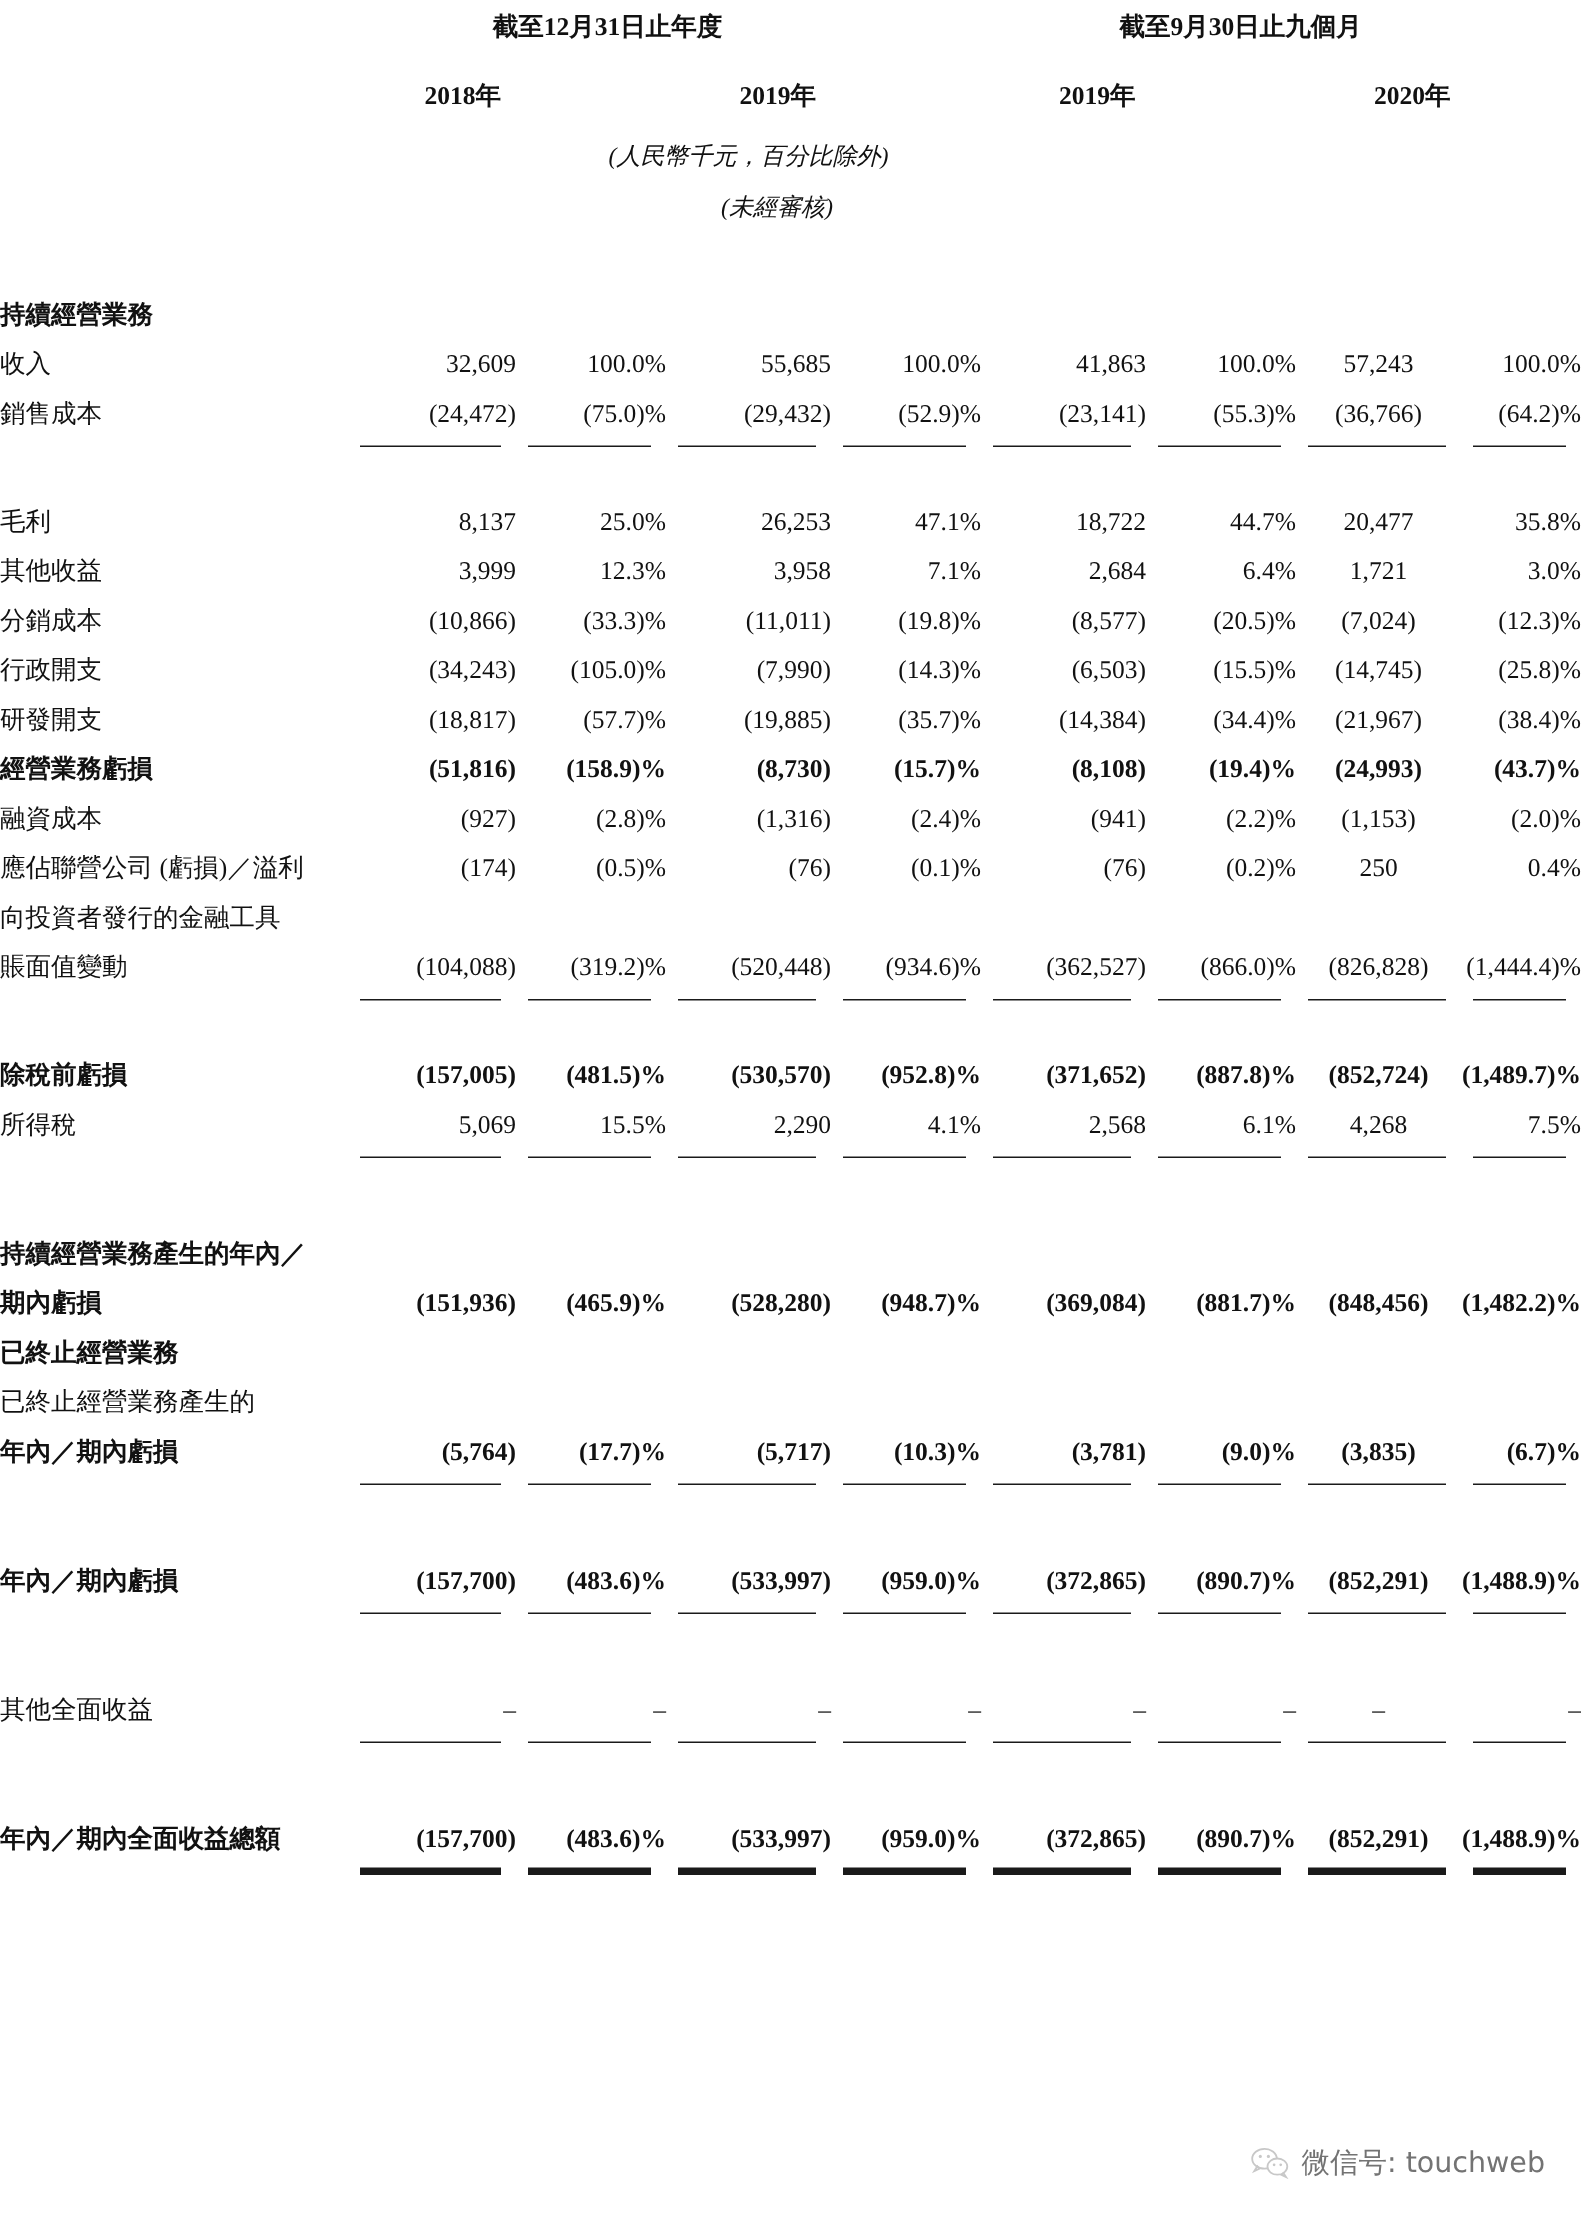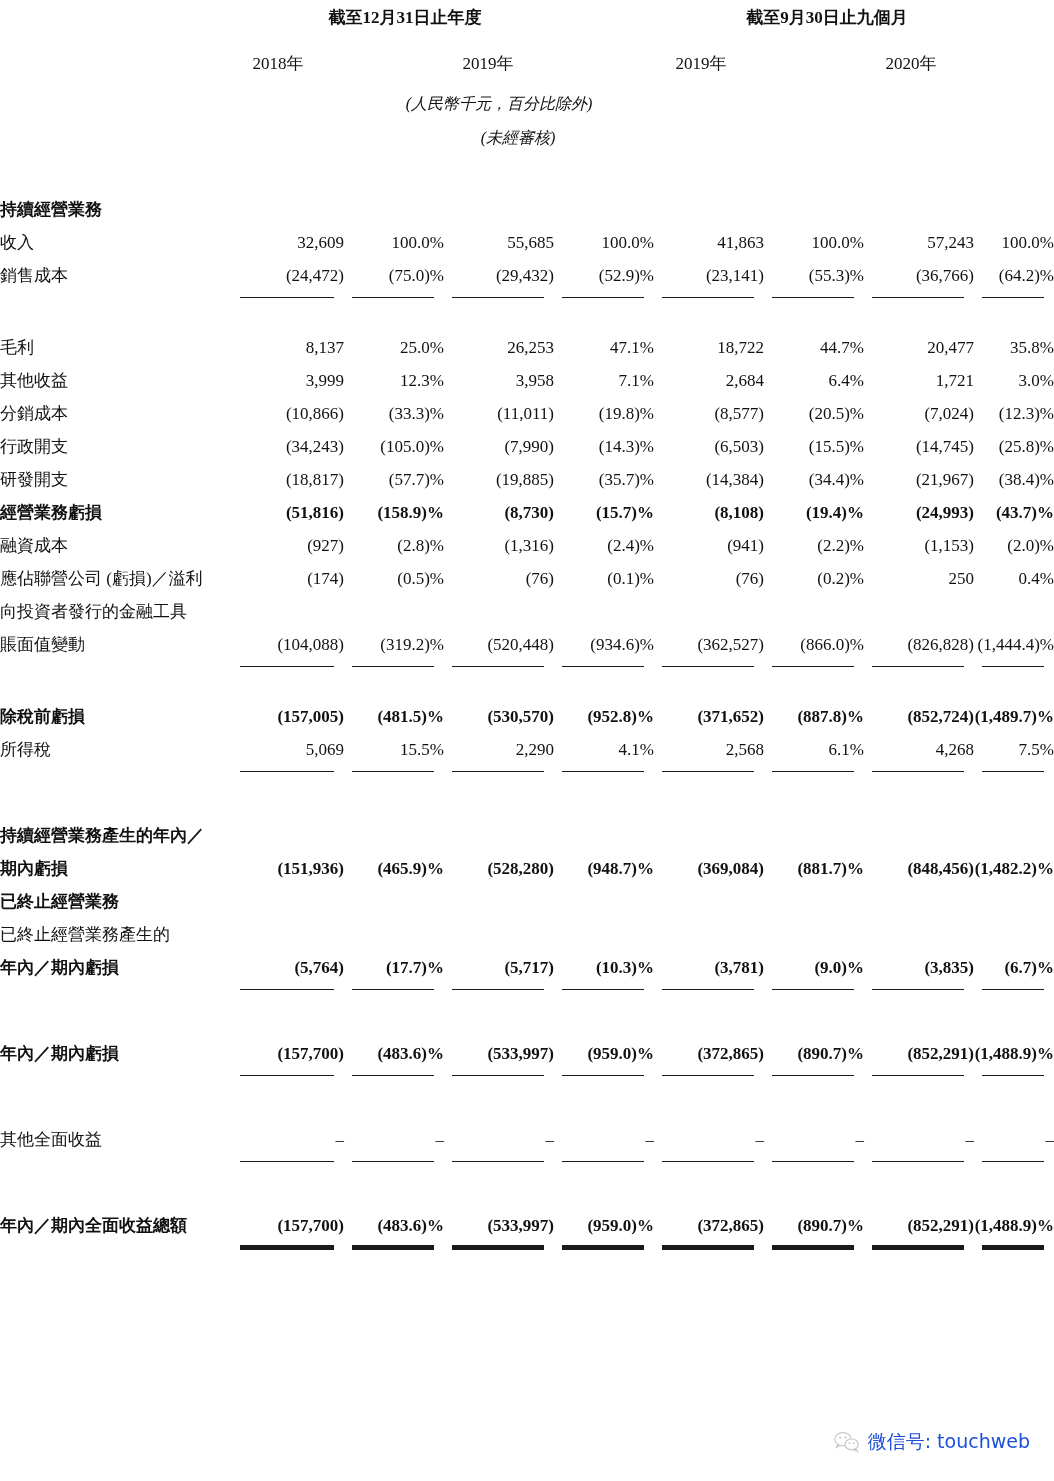--- a/index.html
+++ b/index.html
@@ -46,23 +46,23 @@
   .hdr-years {
     position: absolute;
     top: 52px;
     left: 0;
     width: 1054px;
     height: 28px;
   }
   .hdr-year {
     position: absolute;
     font-size: 17px;
-    font-weight: 400;
+    font-weight: 700;
     white-space: nowrap;
-    text-align: center;
+    text-align: right;
   }
 
   .hdr-note {
     position: absolute;
     font-size: 16px;
     font-style: italic;
     white-space: nowrap;
   }
   .hdr-note.n1 { top: 94px; left: 0; width: 998px; text-align: center; }
   .hdr-note.n2 { top: 128px; left: 0; width: 876px; text-align: center; padding-left: 160px; box-sizing: border-box; }
@@ -94,21 +94,21 @@
     padding-right: 24px;
     white-space: nowrap;
     font-variant-numeric: lining-nums;
   }
   td.c0 { width: 112px; }
   td.c1 { width: 100px; }
   td.c2 { width: 110px; }
   td.c3 { width: 100px; }
   td.c4 { width: 110px; }
   td.c5 { width: 100px; }
-  td.c6 { width: 110px; }
+  td.c6 { width: 110px; text-align: center; }
   td.c7 { width: 80px; padding-right: 22px; }
 
   tr.b td { font-weight: 700; }
   td.indent { padding-left: 34px; }
 
   
   tr.rule td.rl > i {
     display: block;
     height: 1px;
     background: #1a1a1a;
@@ -129,21 +129,21 @@
   tr.gap-lg td { height: 40px; }
 
   
   .watermark {
     position: absolute;
     right: 24px;
     bottom: 26px;
     display: flex;
     align-items: center;
     gap: 8px;
-    color: #1d4ed8;
+    color: #737373;
     font-size: 19px;
     font-family: "DejaVu Sans", sans-serif;
     white-space: nowrap;
   }
   .wm-icon { width: 26px; height: 22px; display: block; }
 </style>
 </head>
 <body>
 
 <div class="page">

